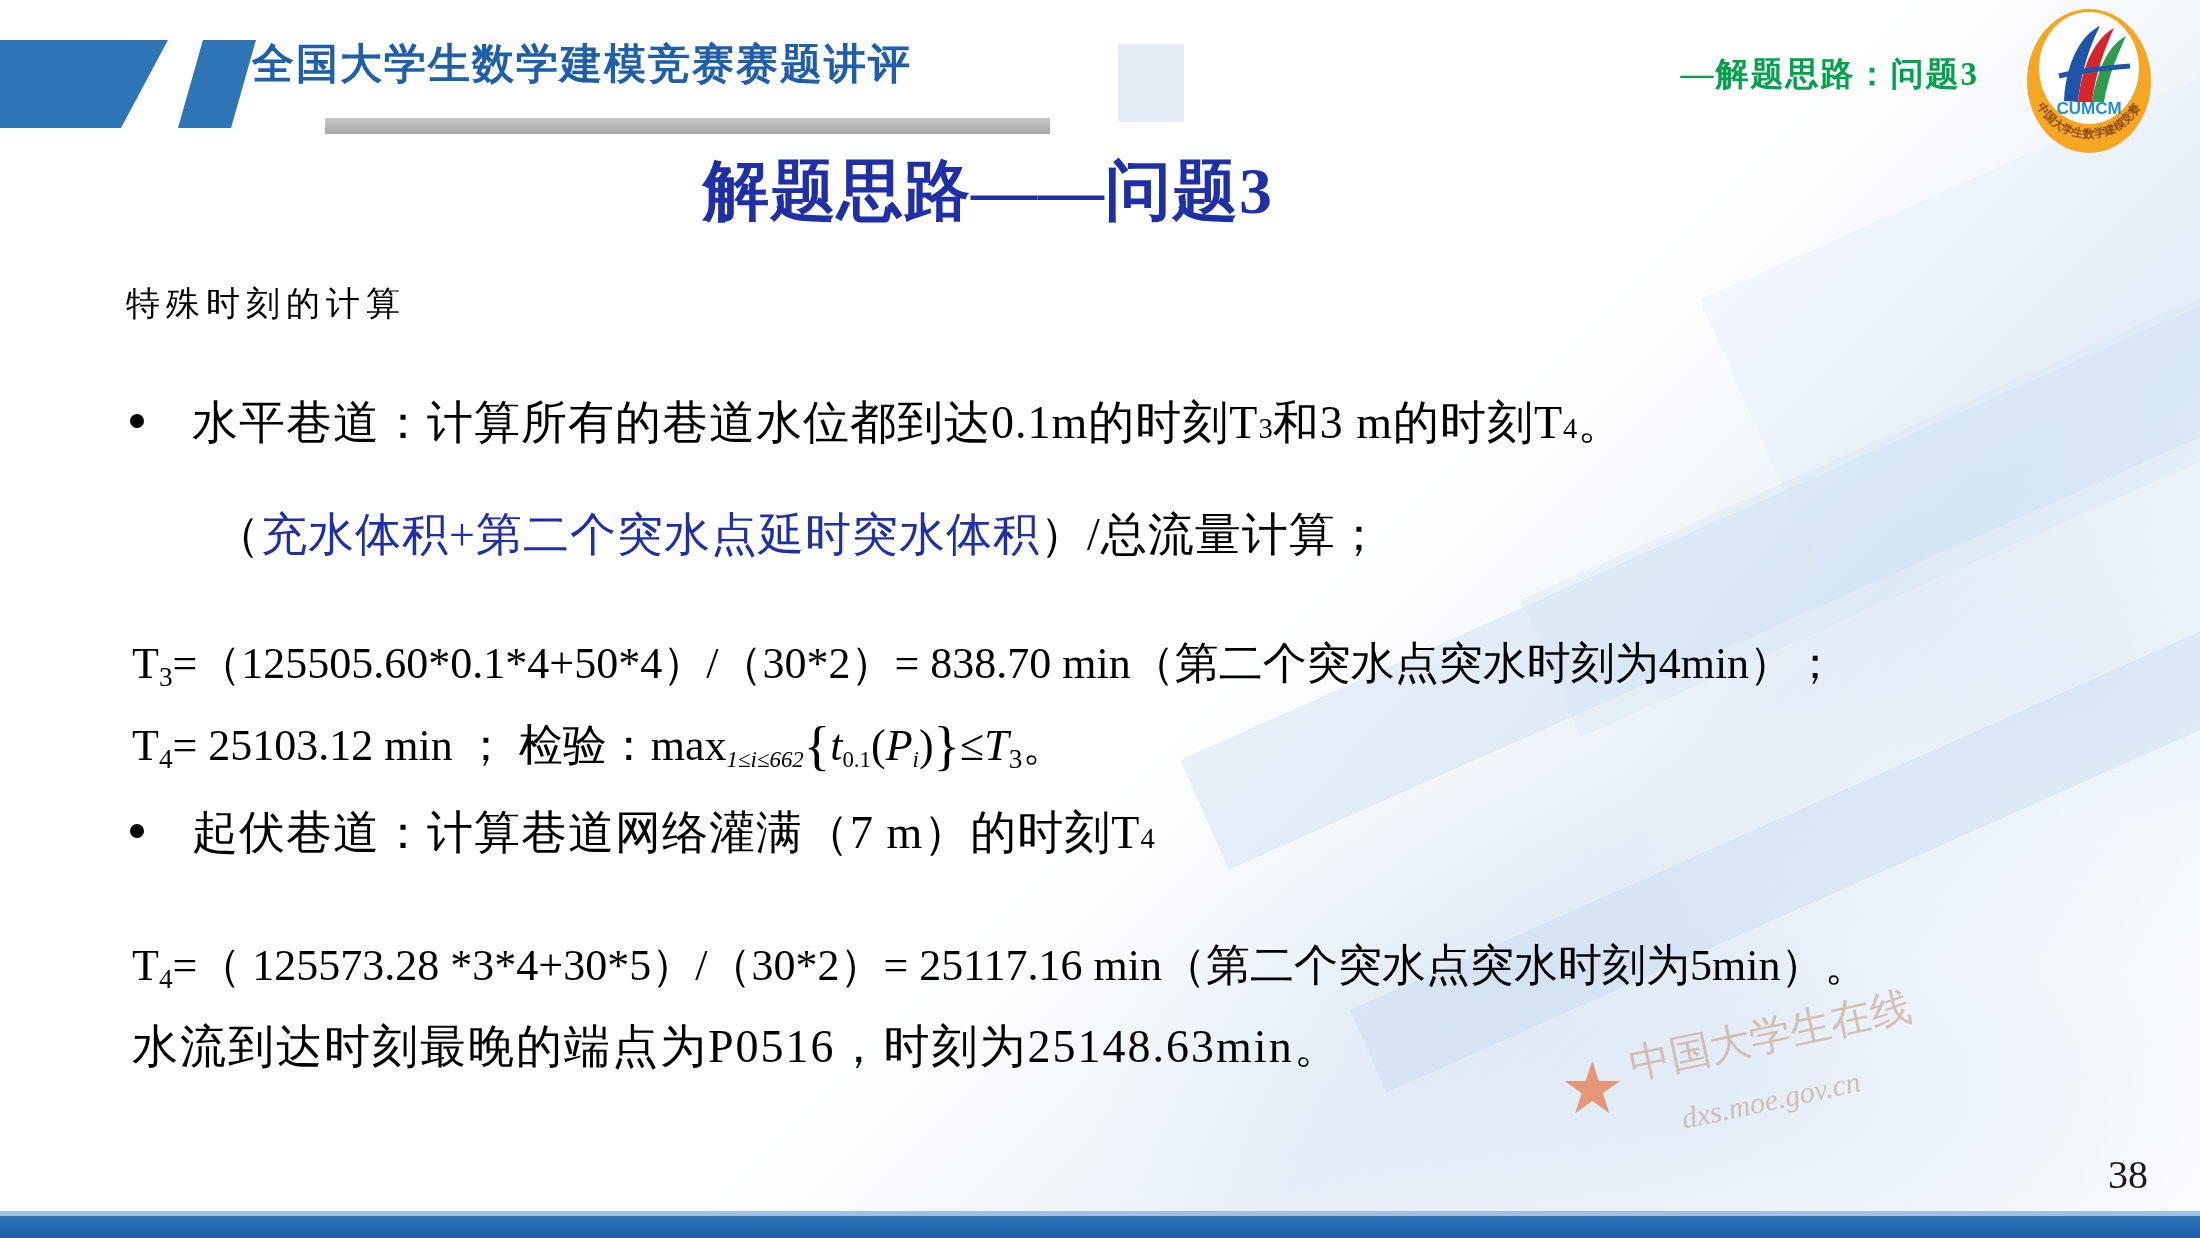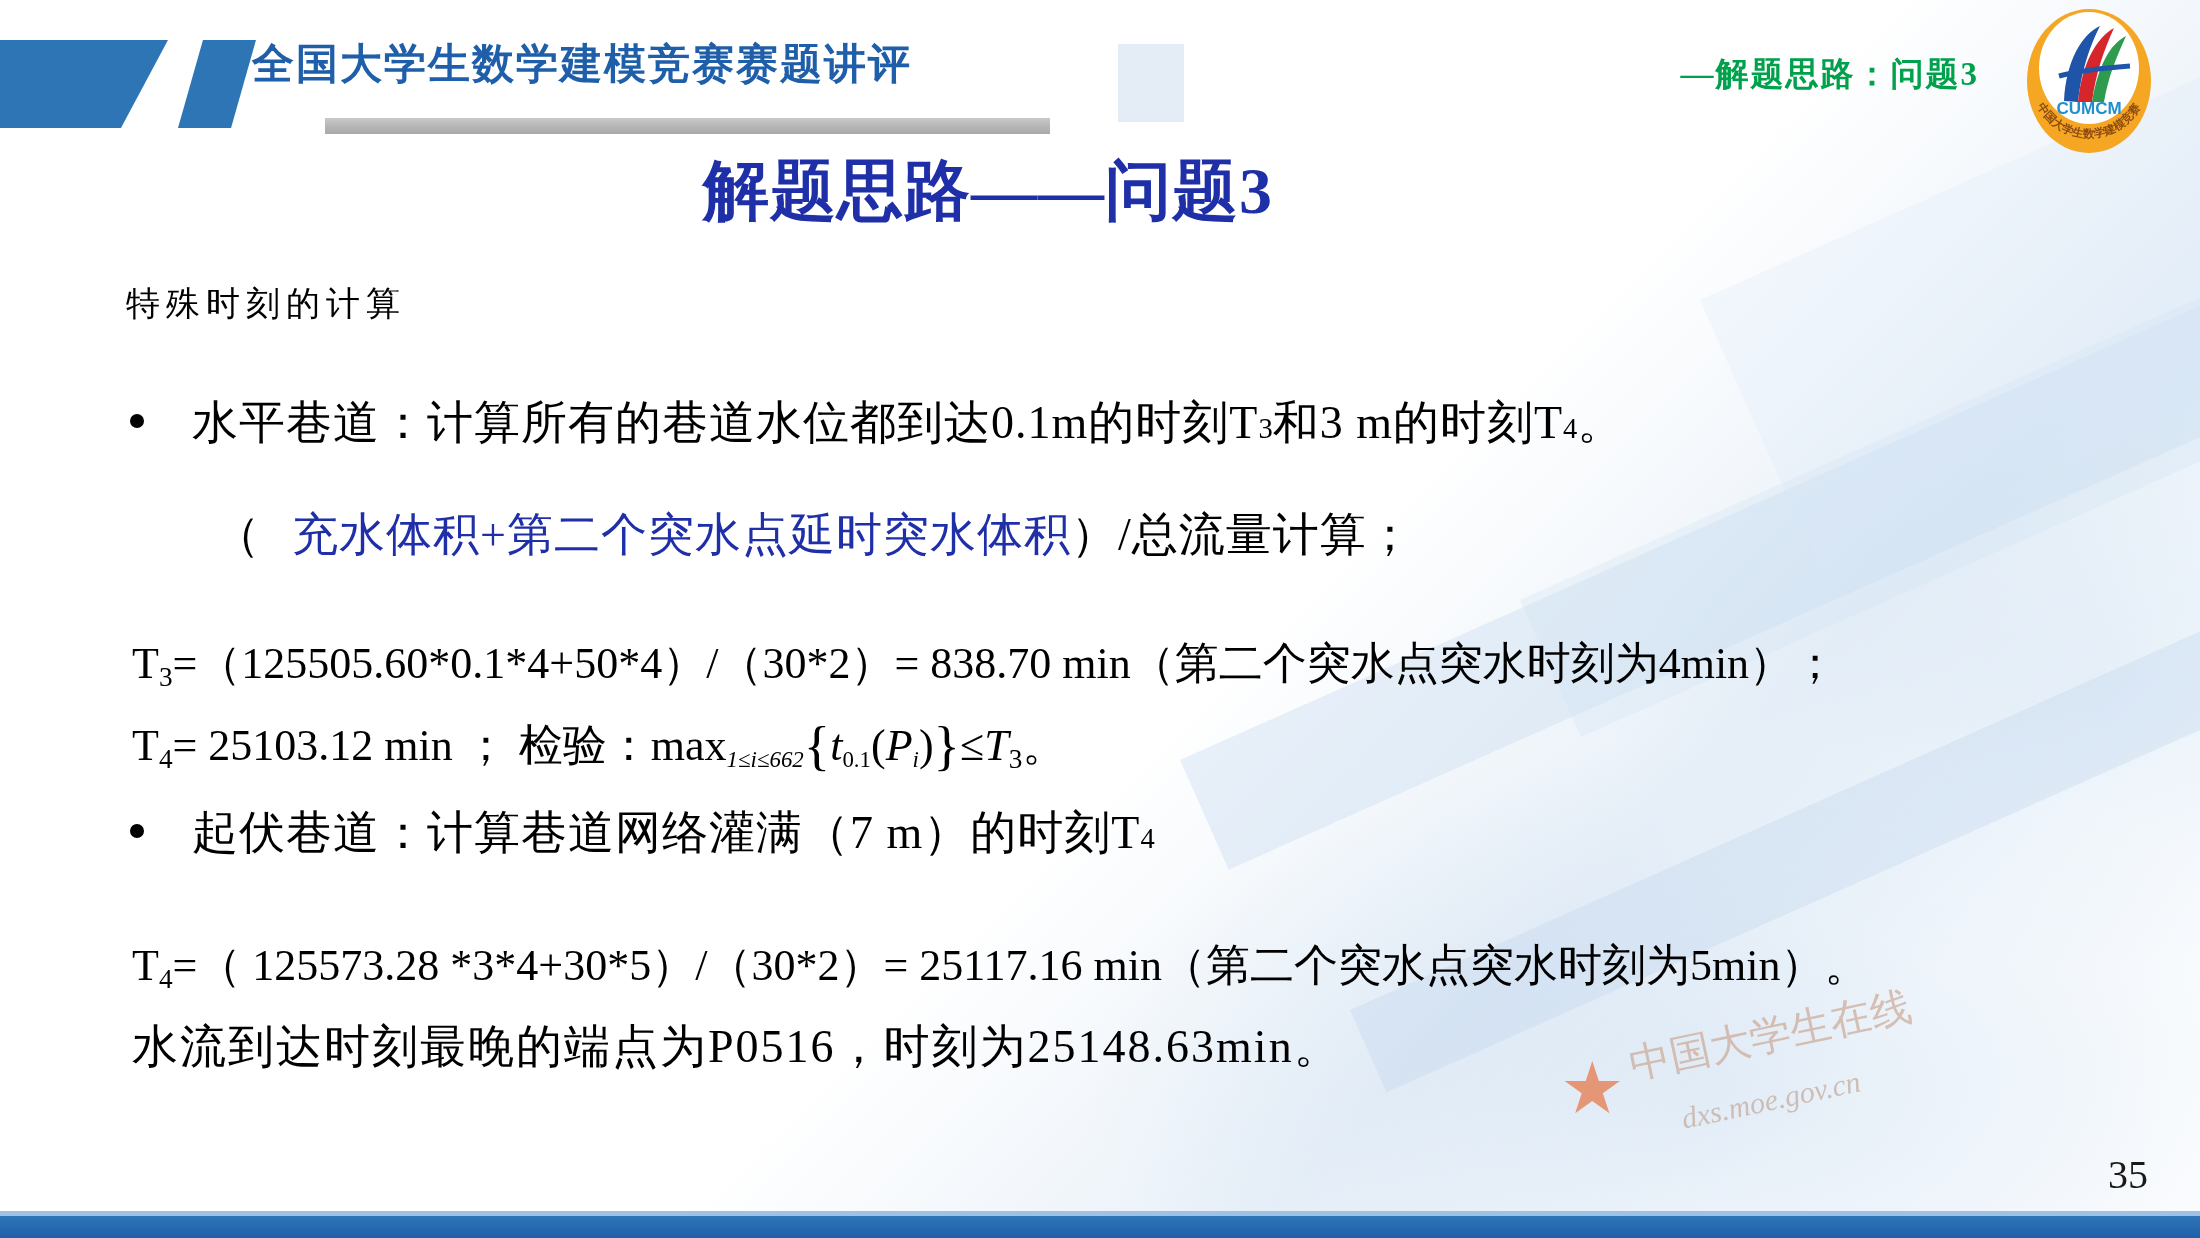--- a/index.html
+++ b/index.html
@@ -142,21 +142,21 @@
     flex: 0 0 auto;
   }
   .b1 { left: 130px; top: 392px; font-size: 46px; letter-spacing: 1px; }
   .b2 { left: 130px; top: 802px; font-size: 46px; letter-spacing: 1px; }
 
   .blueline {
     left: 214px; top: 504px;
     font-size: 46px;
     letter-spacing: 1px;
   }
-  .blue { color: #1F2FA8; margin-left: 31px; }
+  .blue { color: #1F2FA8; }
 
   .formula {
     left: 132px;
     font-size: 44px;
     letter-spacing: 0px;
   }
   .f-t3 { top: 634px; }
   .f-t4 { top: 714px; }
   .f-t4b { top: 936px; }
   .f-last { top: 1016px; font-size: 46px; letter-spacing: 2px; }
@@ -304,17 +304,17 @@
 
     <div class="line formula f-last">水流到达时刻最晚的端点为P0516，时刻为25148.63min。</div>
   </div>
 
   <div class="watermark">
     <div class="wm-star">★</div>
     <div class="wm-cn">中国大学生在线</div>
     <div class="wm-url">dxs.moe.gov.cn</div>
   </div>
 
-  <div class="page-num">35</div>
+  <div class="page-num">38</div>
   <div class="footer-bar2"></div>
   <div class="footer-bar"></div>
 
 </div>
 
 </body></html>

